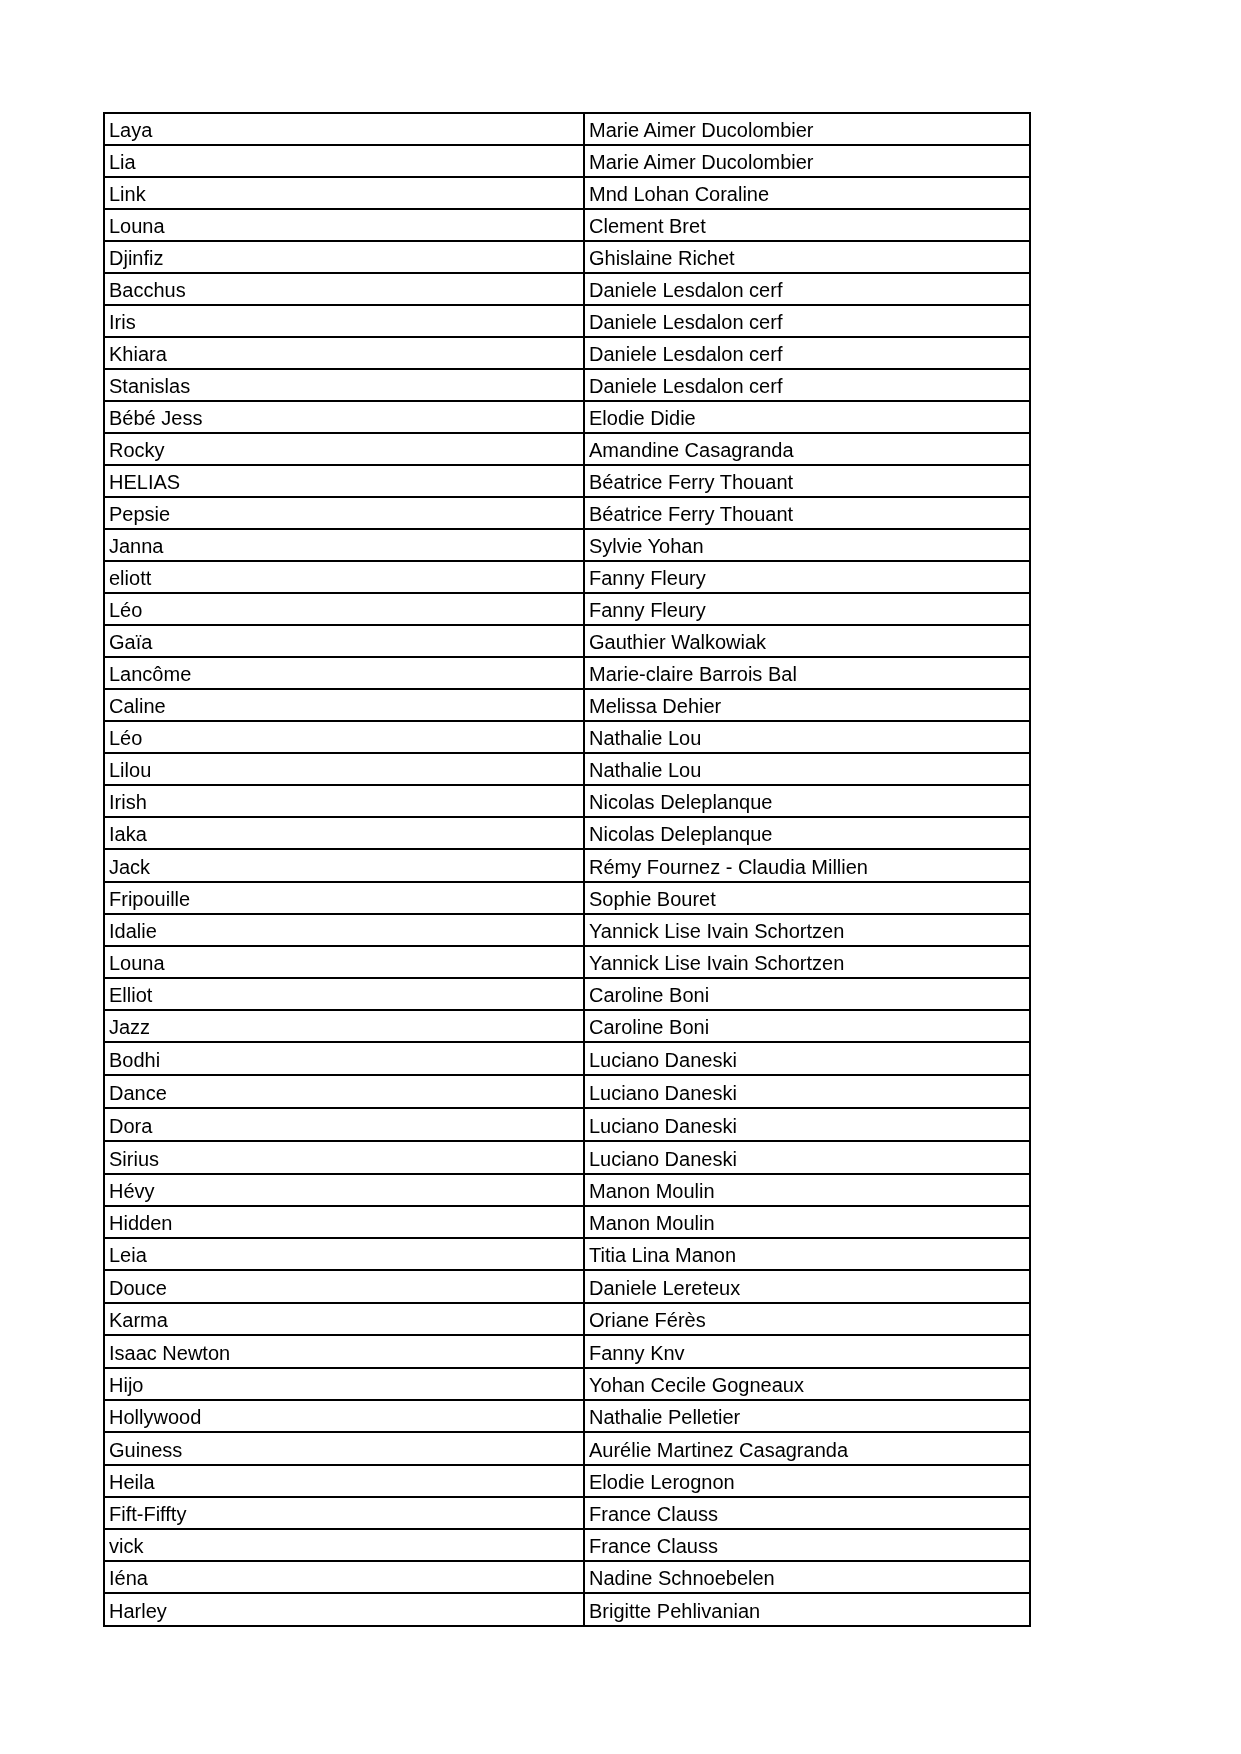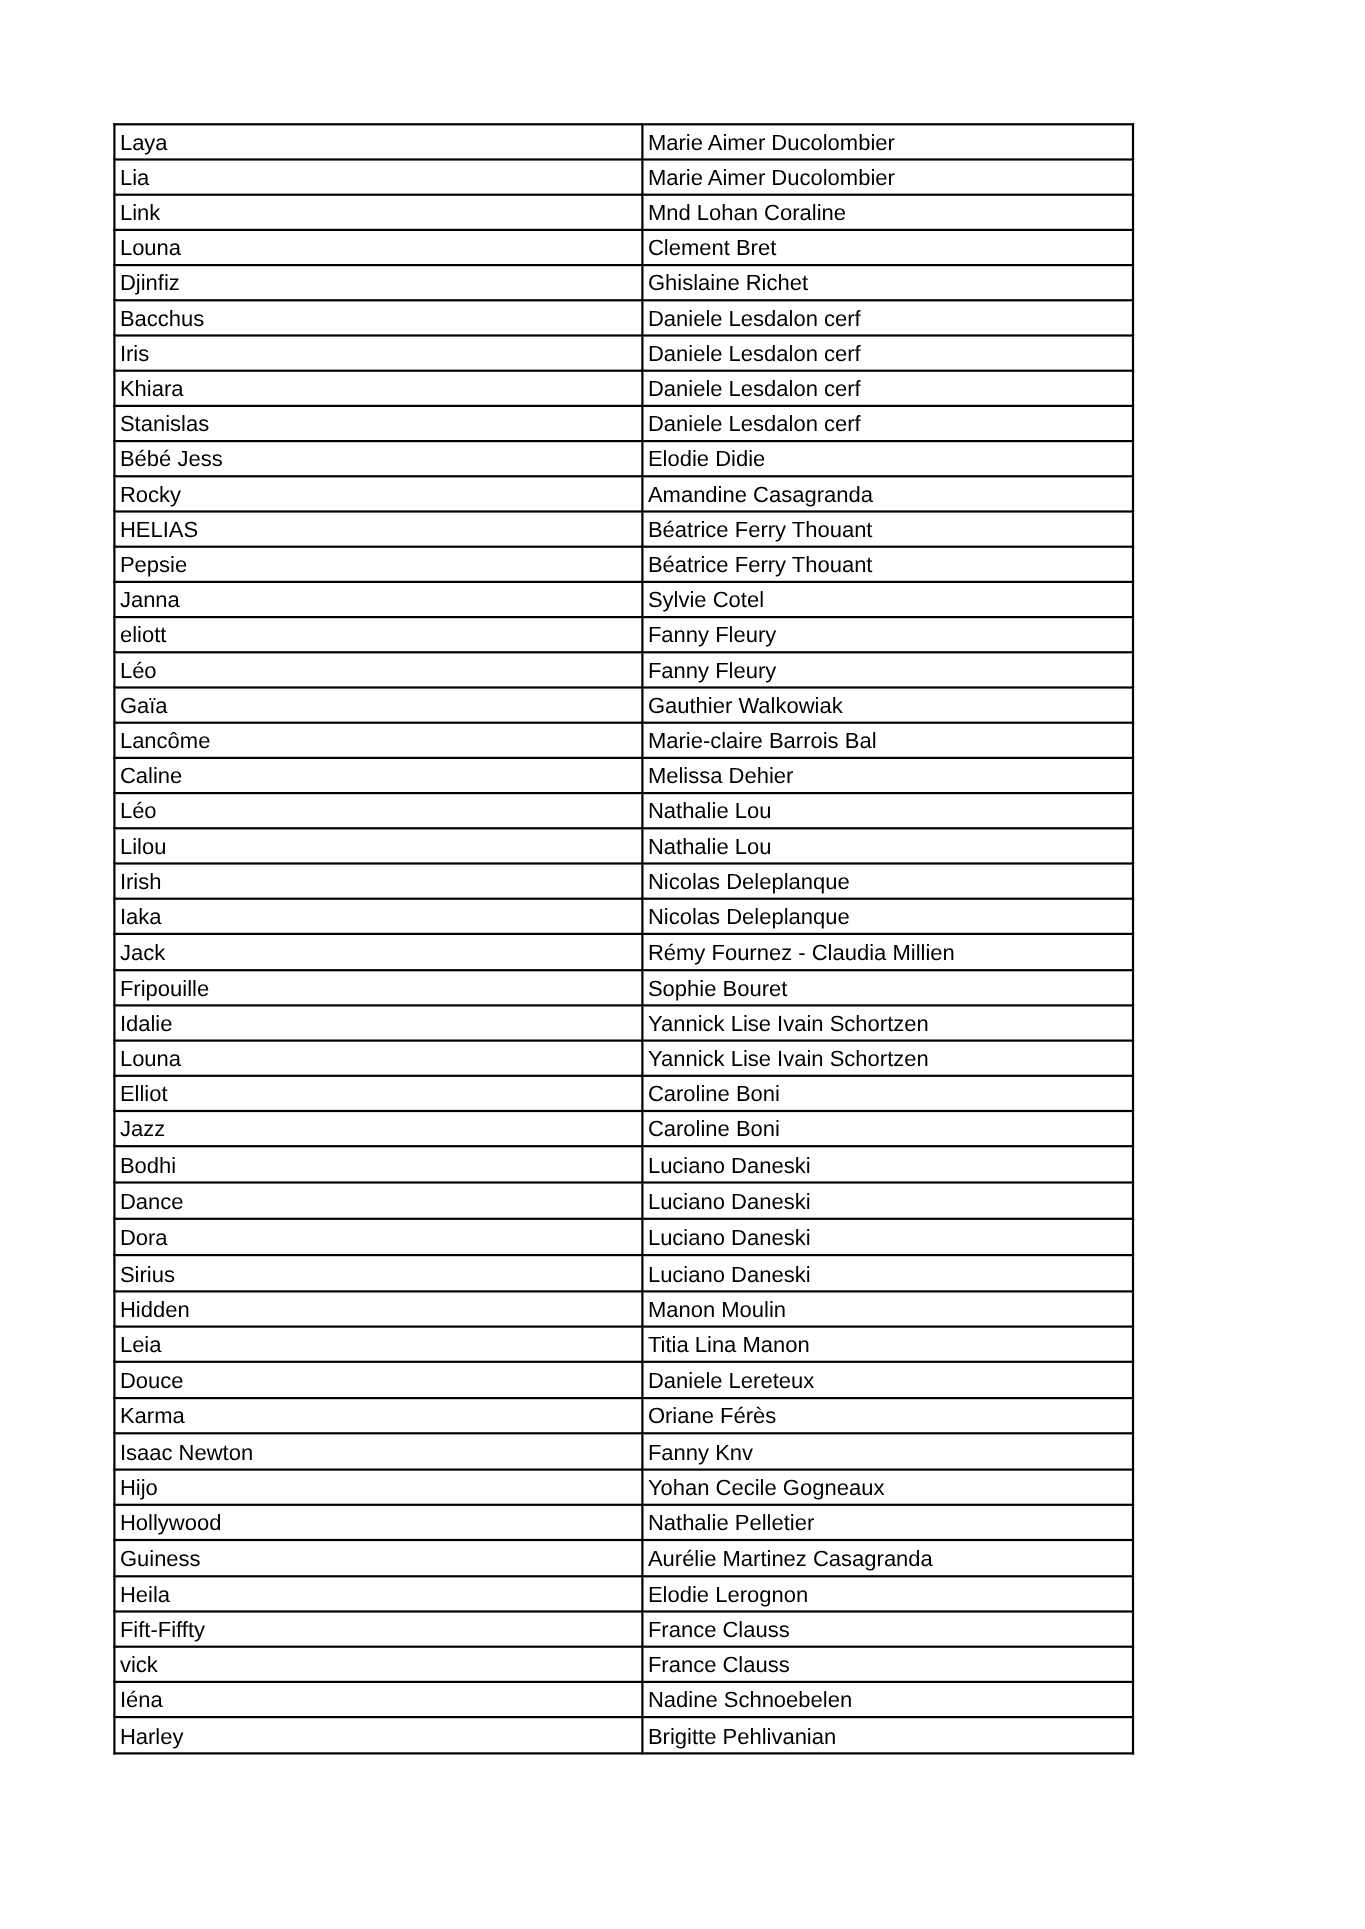--- a/index.html
+++ b/index.html
@@ -99,21 +99,21 @@
         <tr class="normal">
           <td>HELIAS</td>
           <td>Béatrice Ferry Thouant</td>
         </tr>
         <tr class="normal">
           <td>Pepsie</td>
           <td>Béatrice Ferry Thouant</td>
         </tr>
         <tr class="normal">
           <td>Janna</td>
-          <td>Sylvie Cotel</td>
+          <td>Sylvie Yohan</td>
         </tr>
         <tr class="normal">
           <td>eliott</td>
           <td>Fanny Fleury</td>
         </tr>
         <tr class="normal">
           <td>Léo</td>
           <td>Fanny Fleury</td>
         </tr>
         <tr class="normal">
@@ -176,20 +176,24 @@
           <td class="large">Dance</td>
           <td class="large">Luciano Daneski</td>
         </tr>
         <tr class="large">
           <td class="large">Dora</td>
           <td class="large">Luciano Daneski</td>
         </tr>
         <tr class="large">
           <td class="large">Sirius</td>
           <td class="large">Luciano Daneski</td>
+        </tr>
+        <tr class="normal">
+          <td>Hévy</td>
+          <td>Manon Moulin</td>
         </tr>
         <tr class="normal">
           <td>Hidden</td>
           <td>Manon Moulin</td>
         </tr>
         <tr class="normal">
           <td>Leia</td>
           <td>Titia Lina Manon</td>
         </tr>
         <tr class="large">

